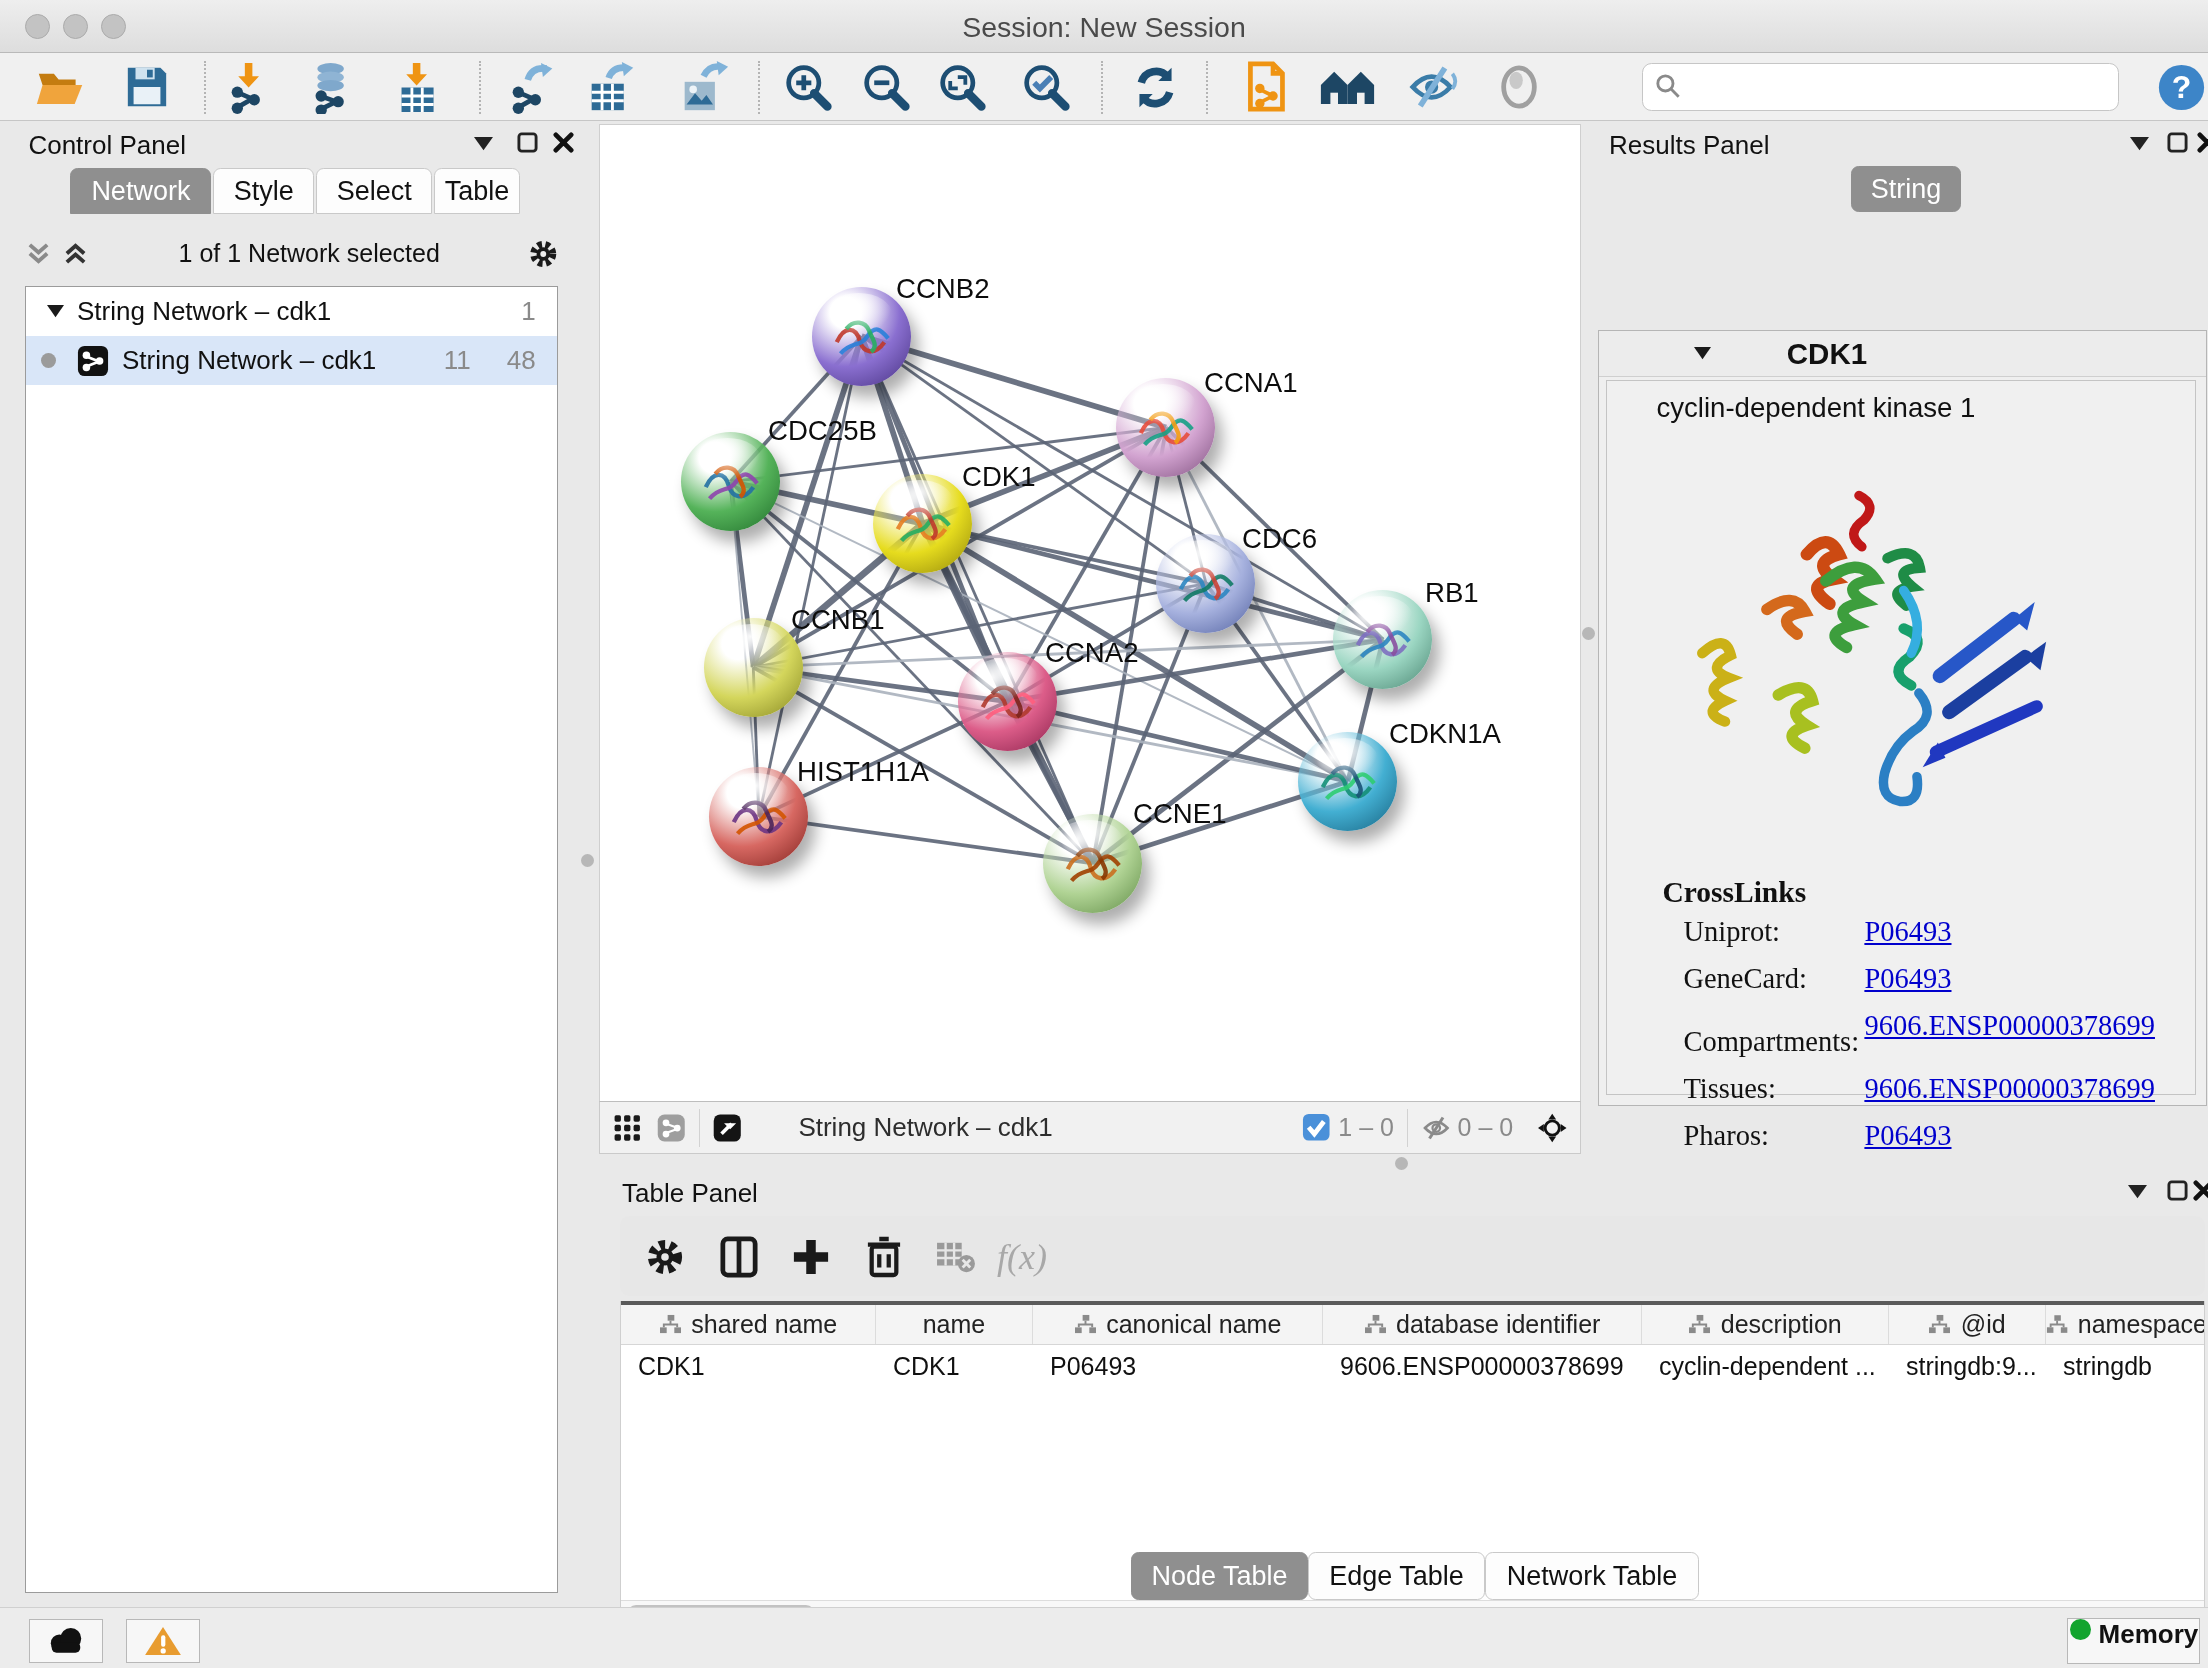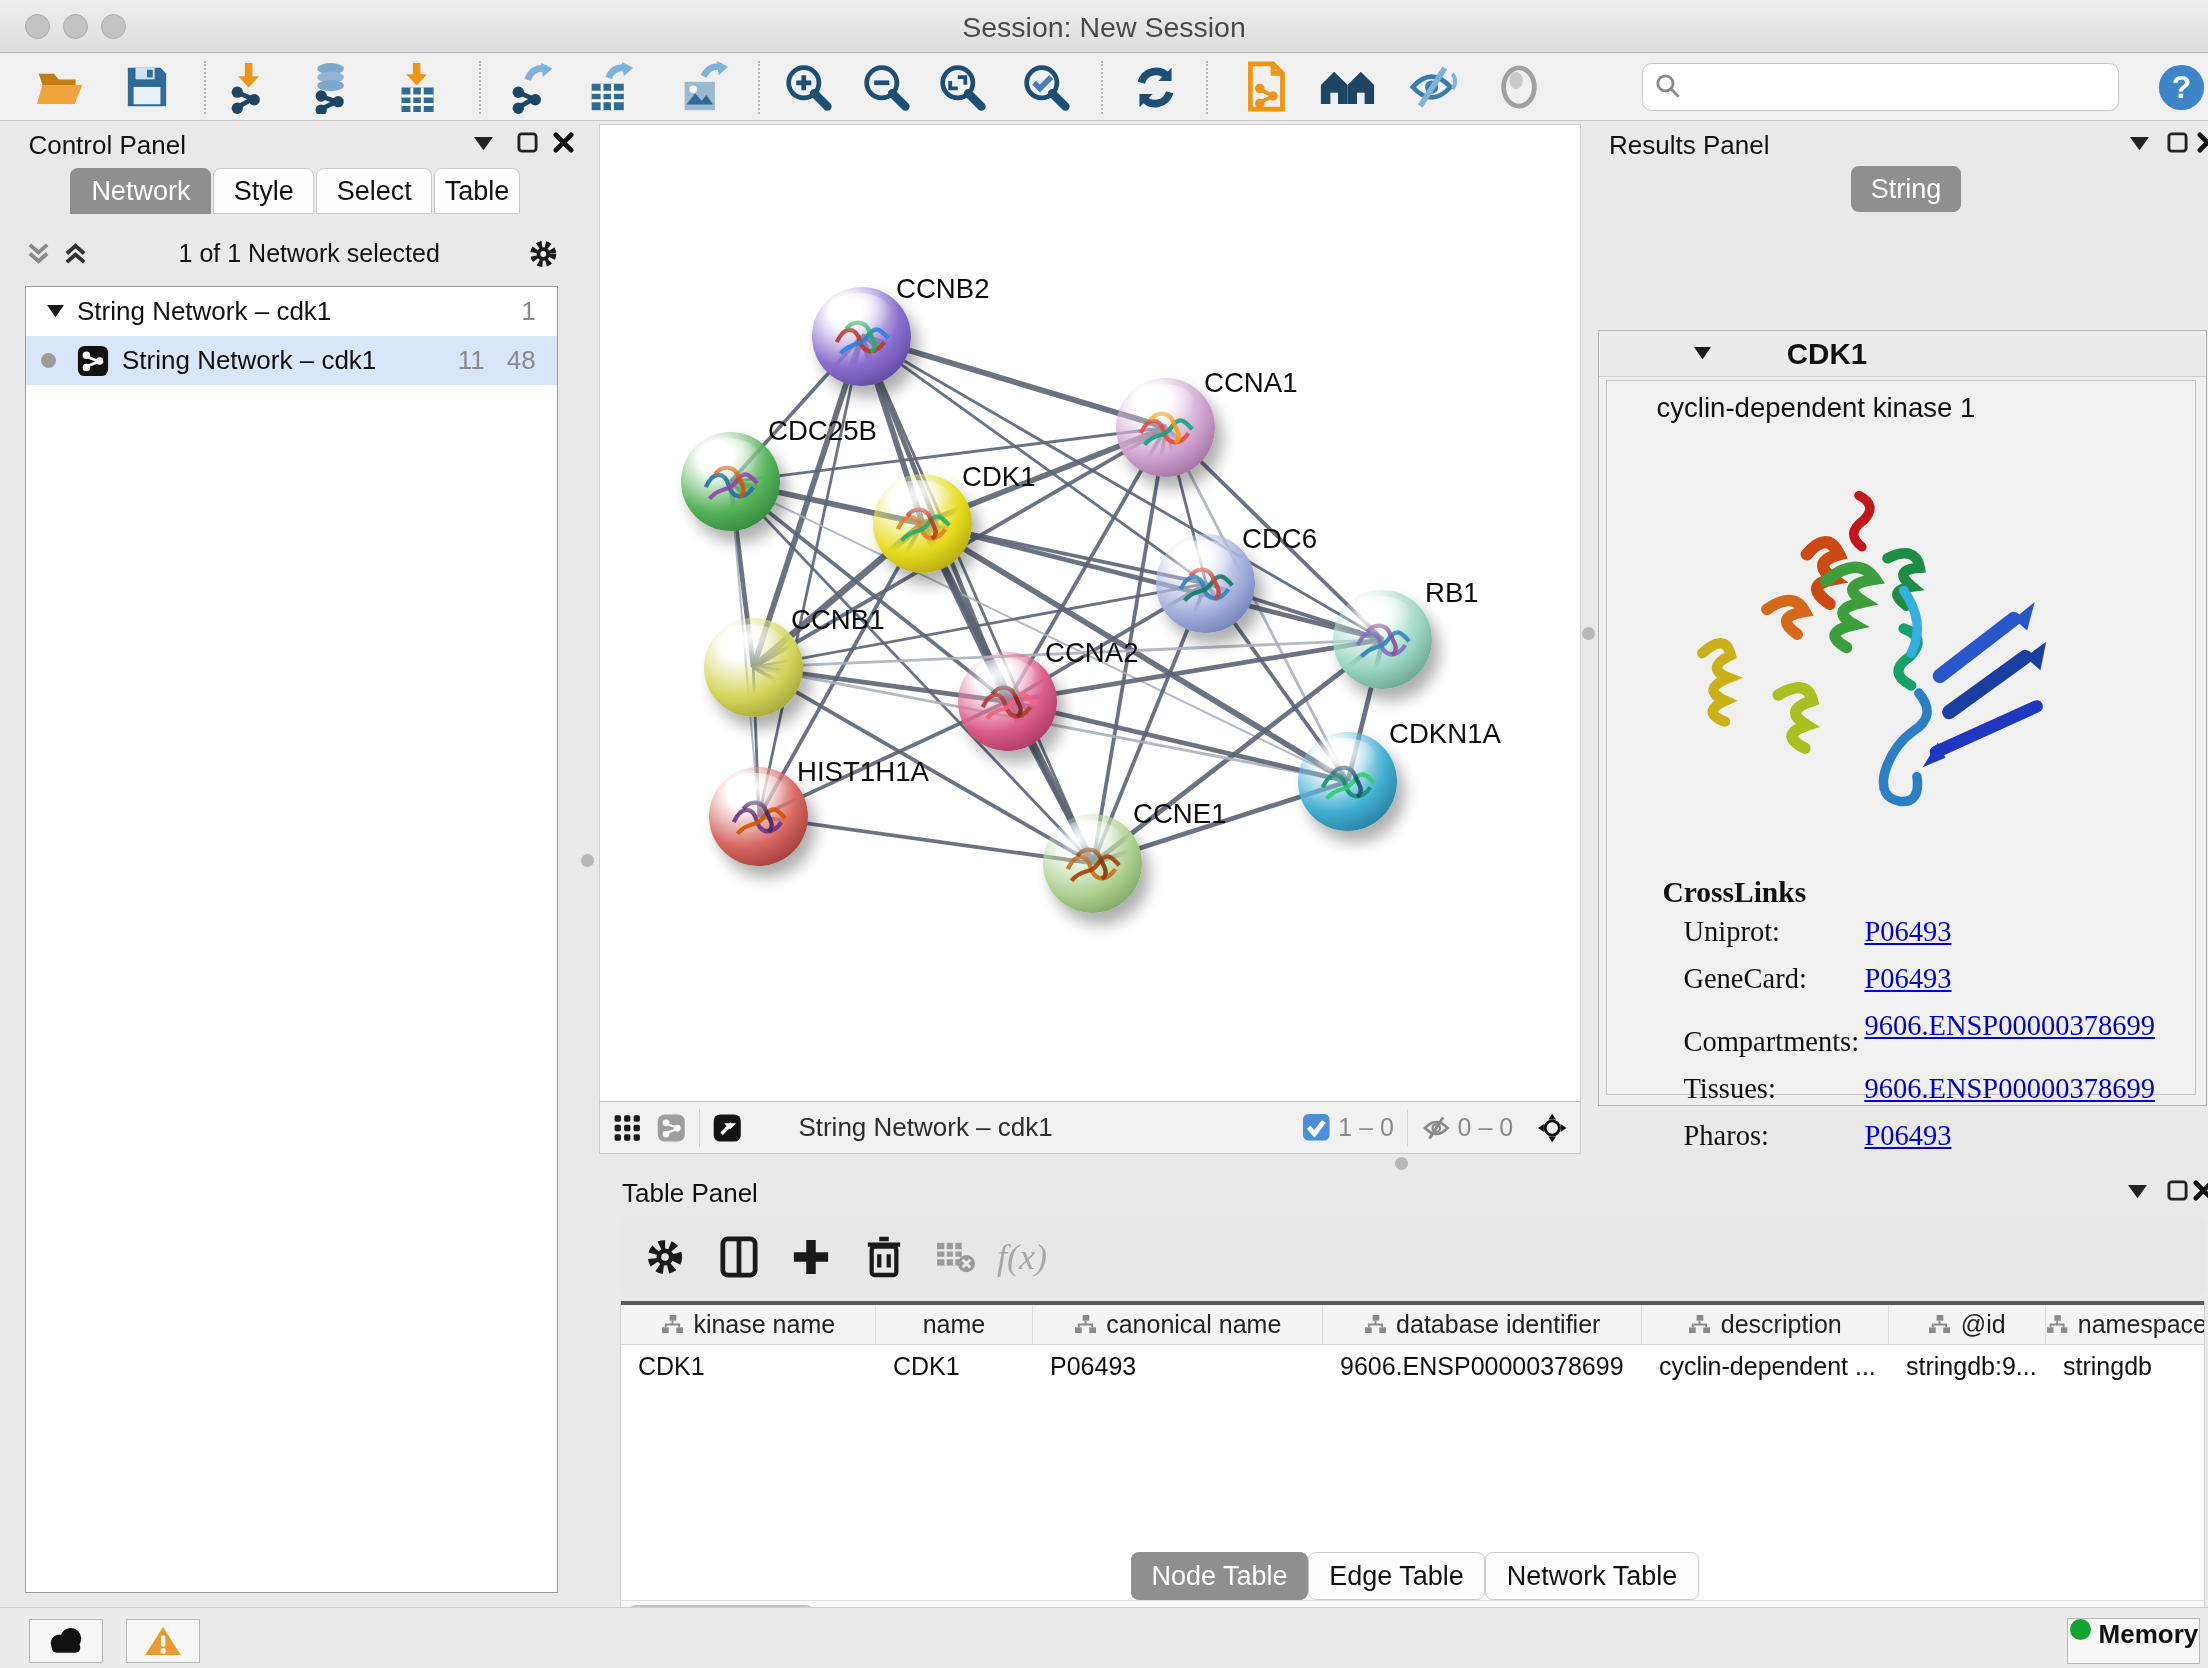--- a/index.html
+++ b/index.html
@@ -332,21 +332,21 @@
       <span style="width:15px; height:15px; border-radius:50%; background:#9b9b9b; margin:0 21px 0 15px"></span>
       <svg width="32" height="32" viewBox="0 0 34 34" style="margin-right:13.3px">
         <rect x="1" y="1" width="32" height="32" rx="7" fill="#111"></rect>
         <circle cx="10" cy="11" r="4" fill="#fff"></circle>
           <circle cx="24" cy="17" r="4" fill="#fff"></circle>
           <circle cx="10" cy="24" r="4" fill="#fff"></circle>
         <path d="M12 13 l10 4 M12 22 l10-4" stroke="#fff" stroke-width="3"></path>
       </svg>
       <span>String Network – cdk1</span>
       <span class="count" style="margin-left:auto">11</span>
-      <span class="count" style="margin:0 21px 0 22px">48</span>
+      <span class="count" style="margin:0 21px 0 36px">48</span>
     </div>
   </div>
 </div>
 
 <div class="network-canvas" id="netCanvas">
   <svg class="edges" id="edgeSvg" width="982" height="978" viewBox="0 0 1032 1028">
       <line x1="275" y1="222" x2="595" y2="318" stroke="#5b6476" stroke-width="6" stroke-opacity="0.9"></line>
       <line x1="275" y1="222" x2="137" y2="375" stroke="#5b6476" stroke-width="4" stroke-opacity="0.9"></line>
       <line x1="275" y1="222" x2="339" y2="419" stroke="#5b6476" stroke-width="6" stroke-opacity="0.9"></line>
       <line x1="275" y1="222" x2="637" y2="482" stroke="#5b6476" stroke-width="3" stroke-opacity="0.9"></line>
@@ -666,21 +666,21 @@
     <div class="tbl-header" id="tblHeader">
         <div class="th" style="width: 255px;">
           <svg width="23" height="21" viewBox="0 0 24 22">
             <g fill="#8a8a8a">
               <rect x="9" y="1" width="7" height="6"></rect>
               <rect x="1" y="14" width="7" height="6"></rect>
               <rect x="16" y="14" width="7" height="6"></rect>
             </g>
             <path d="M12 7 v4 M5 14 v-3 h14 v3" stroke="#8a8a8a" stroke-width="2" fill="none"></path>
           </svg>
-          <span>kinase name</span>
+          <span>shared name</span>
         </div>
         <div class="th" style="width: 157px;">
           <span>name</span>
         </div>
         <div class="th" style="width: 290px;">
           <svg width="23" height="21" viewBox="0 0 24 22">
             <g fill="#8a8a8a">
               <rect x="9" y="1" width="7" height="6"></rect>
               <rect x="1" y="14" width="7" height="6"></rect>
               <rect x="16" y="14" width="7" height="6"></rect>

